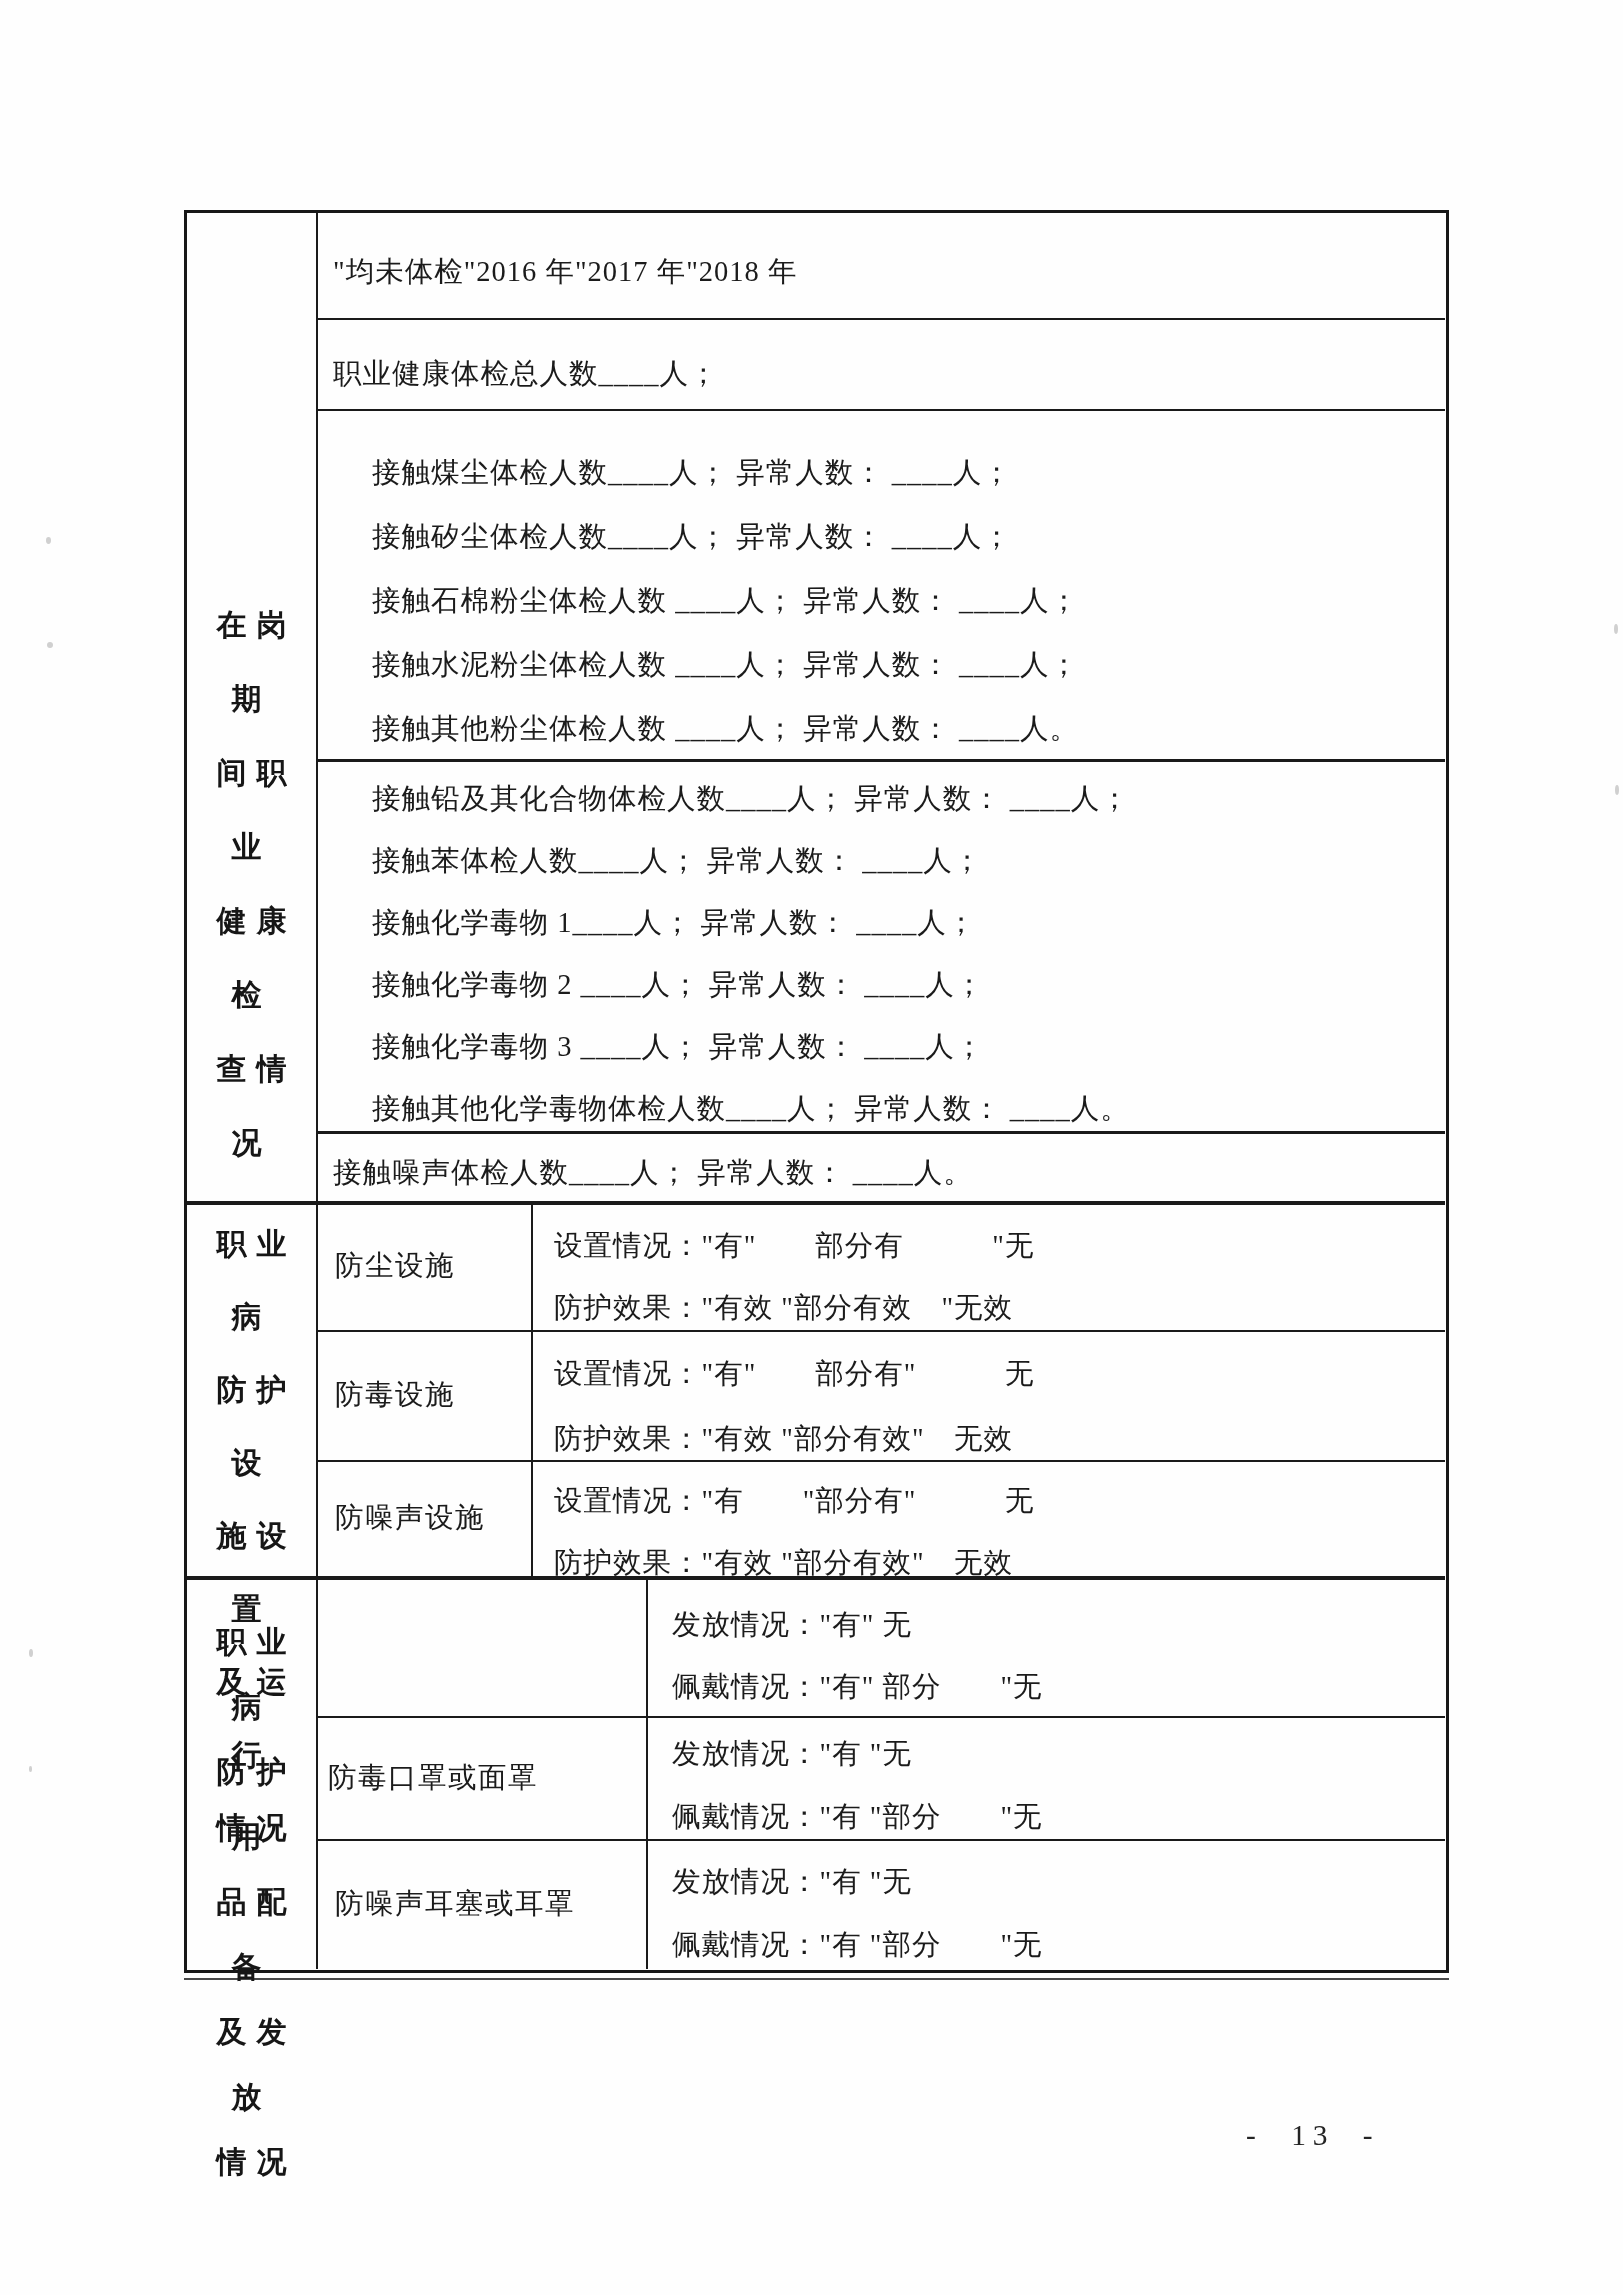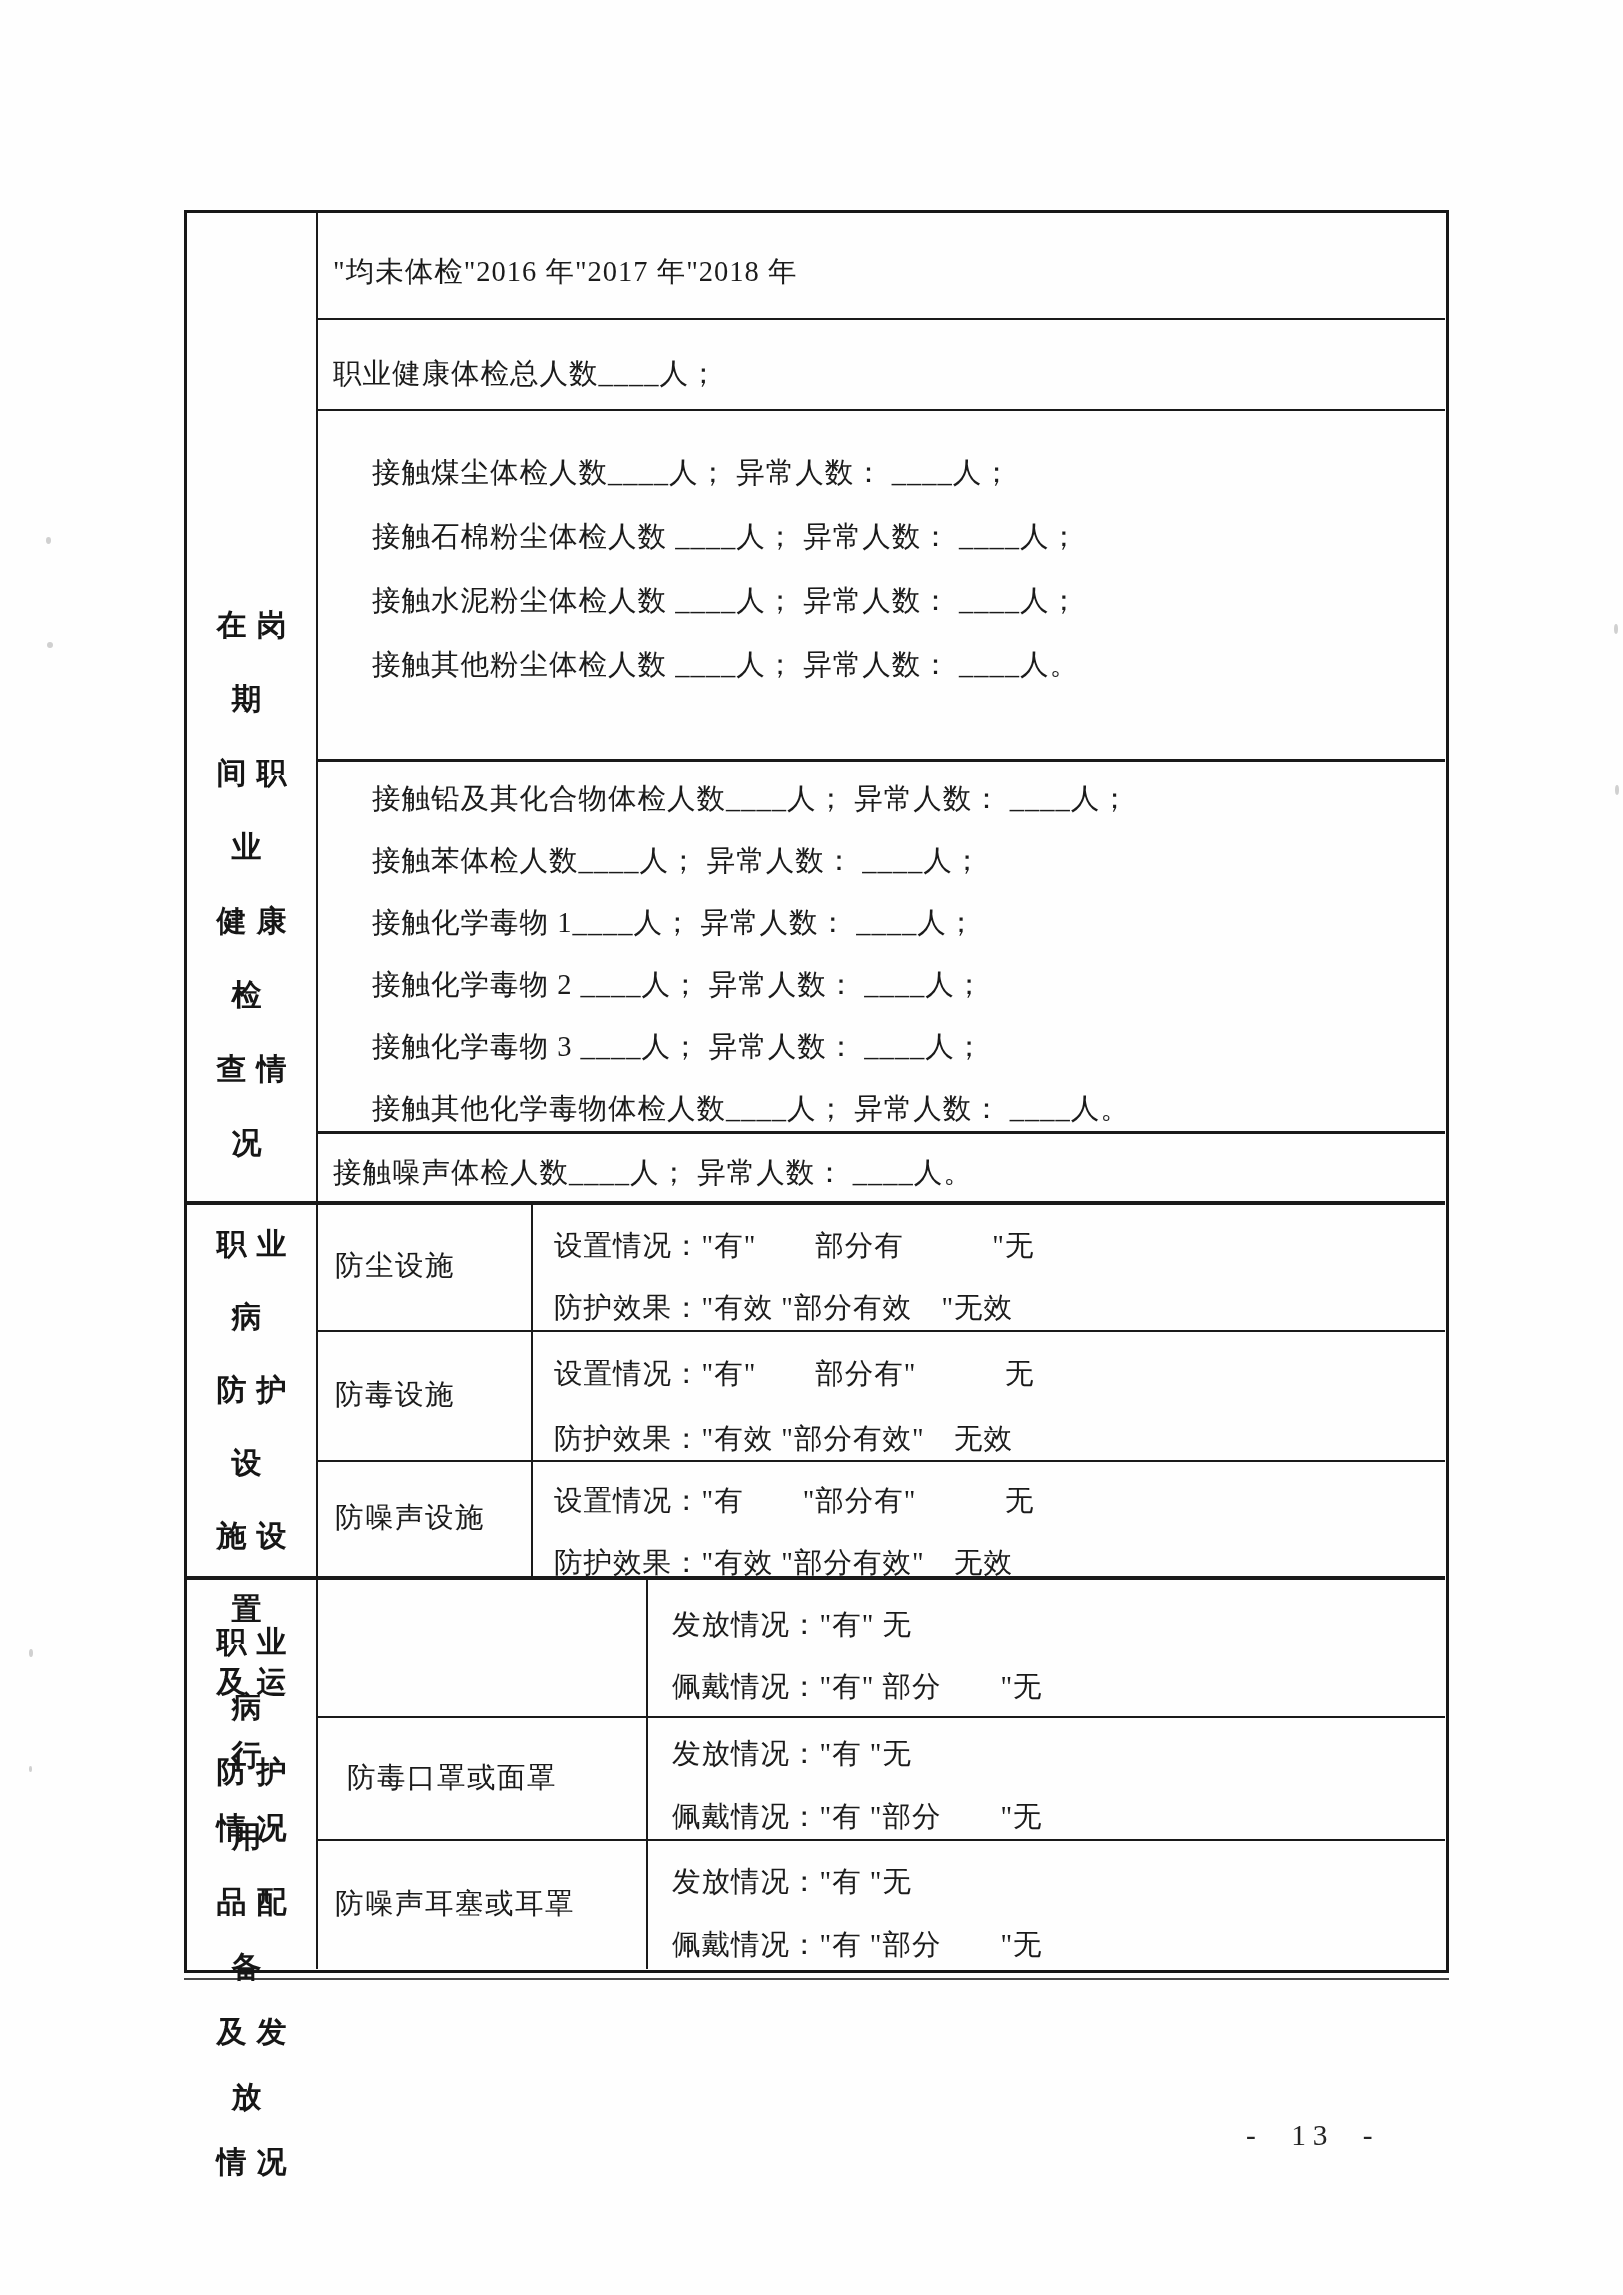--- a/index.html
+++ b/index.html
@@ -69,20 +69,21 @@
       <div class="hl" style="line-height:74px;">健康检</div>
       <div class="hl" style="line-height:74px;">查情况</div>
     </div>
 
     <div class="txt" style="left:146px;top:41px;">"均未体检"2016 年"2017 年"2018 年</div>
 
     <div class="txt" style="left:146px;top:143px;">职业健康体检总人数____人；</div>
 
     <div class="lineblock" style="left:146px;top:228px;">
       <div class="ln" style="line-height:64px;">接触煤尘体检人数____人； 异常人数： ____人；</div>
+      <div class="ln" style="line-height:64px;">接触矽尘体检人数____人； 异常人数： ____人；</div>
       <div class="ln" style="line-height:64px;">接触石棉粉尘体检人数 ____人； 异常人数： ____人；</div>
       <div class="ln" style="line-height:64px;">接触水泥粉尘体检人数 ____人； 异常人数： ____人；</div>
       <div class="ln" style="line-height:64px;">接触其他粉尘体检人数 ____人； 异常人数： ____人。</div>
     </div>
 
     <div class="lineblock" style="left:146px;top:555px;">
       <div class="ln" style="line-height:62px;">接触铅及其化合物体检人数____人； 异常人数： ____人；</div>
       <div class="ln" style="line-height:62px;">接触苯体检人数____人； 异常人数： ____人；</div>
       <div class="ln" style="line-height:62px;">接触化学毒物 1____人； 异常人数： ____人；</div>
       <div class="ln" style="line-height:62px;">接触化学毒物 2 ____人； 异常人数： ____人；</div>
@@ -112,21 +113,21 @@
     <div class="txt" style="left:367px;top:1332px;">防护效果："有效 "部分有效"　无效</div>
 
     <div class="sideheader" style="top:1396px;">
       <div class="hl" style="line-height:65px;">职业病</div>
       <div class="hl" style="line-height:65px;">防护用</div>
       <div class="hl" style="line-height:65px;">品配备</div>
       <div class="hl" style="line-height:65px;">及发放</div>
       <div class="hl" style="line-height:65px;">情况</div>
     </div>
 
-    <div class="facname" style="left:143px;top:1503px;width:328px;height:123px;">防毒口罩或面罩</div>
+    <div class="facname" style="left:124px;top:1503px;width:328px;height:123px;">防毒口罩或面罩</div>
     <div class="facname" style="left:131px;top:1626px;width:328px;height:130px;">防噪声耳塞或耳罩</div>
 
     <div class="txt" style="left:485px;top:1394px;">发放情况："有" 无</div>
     <div class="txt" style="left:485px;top:1456px;">佩戴情况："有" 部分　　"无</div>
     <div class="txt" style="left:485px;top:1523px;">发放情况："有 "无</div>
     <div class="txt" style="left:485px;top:1586px;">佩戴情况："有 "部分　　"无</div>
     <div class="txt" style="left:485px;top:1651px;">发放情况："有 "无</div>
     <div class="txt" style="left:485px;top:1714px;">佩戴情况："有 "部分　　"无</div>
 
   </div>

